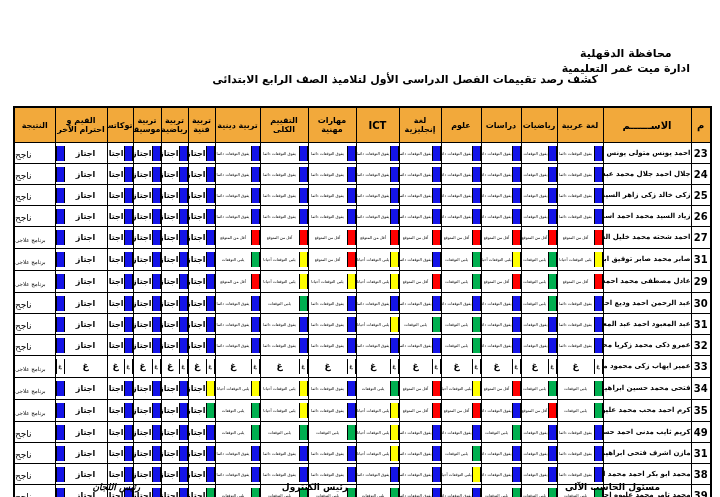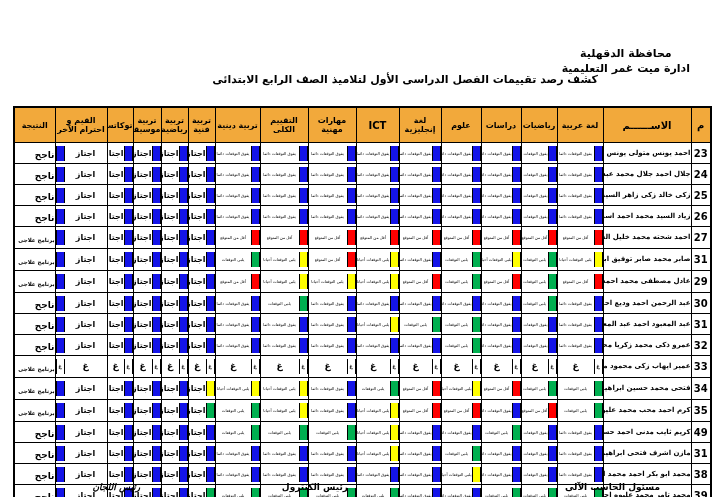--- a/index.html
+++ b/index.html
@@ -20,21 +20,21 @@
   td{height:15px;}
   td.num{font-weight:bold;font-size:10px;text-align:center;line-height:15px;}
   td.name{font-weight:bold;font-size:7px;text-align:right;padding-right:2px;white-space:nowrap;line-height:15px;}
   .c{display:flex;height:15px;align-items:stretch;}
   .c .bar{flex:0 0 9px;border-right:1px solid #000;border-left:1px solid #000;box-sizing:border-box;}
   .c.vleft{flex-direction:row-reverse;}
   .c .etxt{flex:1;font-size:4px;line-height:15px;text-align:center;white-space:nowrap;overflow:hidden;}
   .c .ptxt{flex:1;font-weight:bold;font-size:8px;line-height:15px;text-align:center;white-space:nowrap;}
   .c .abar{background:#fff;font-size:5px;line-height:15px;text-align:center;font-weight:bold;}
   .c .gtxt{flex:1;font-weight:bold;font-size:9px;line-height:14px;text-align:center;}
-  td.result{font-weight:bold;text-align:right;}
+  td.result{font-weight:normal;text-align:left;border-radius:10px;}
   td.result .ok{font-size:9px;line-height:15px;}
   td.result .prog{font-size:5.5px;line-height:15px;}
   .footer span{position:absolute;top:482px;font-weight:bold;font-size:9px;white-space:nowrap;}
   .f-right{right:60px;}
   .f-center{right:372px;}
   .f-left{right:580px;font-style:italic;}
 </style>
 </head>
 <body>
 

